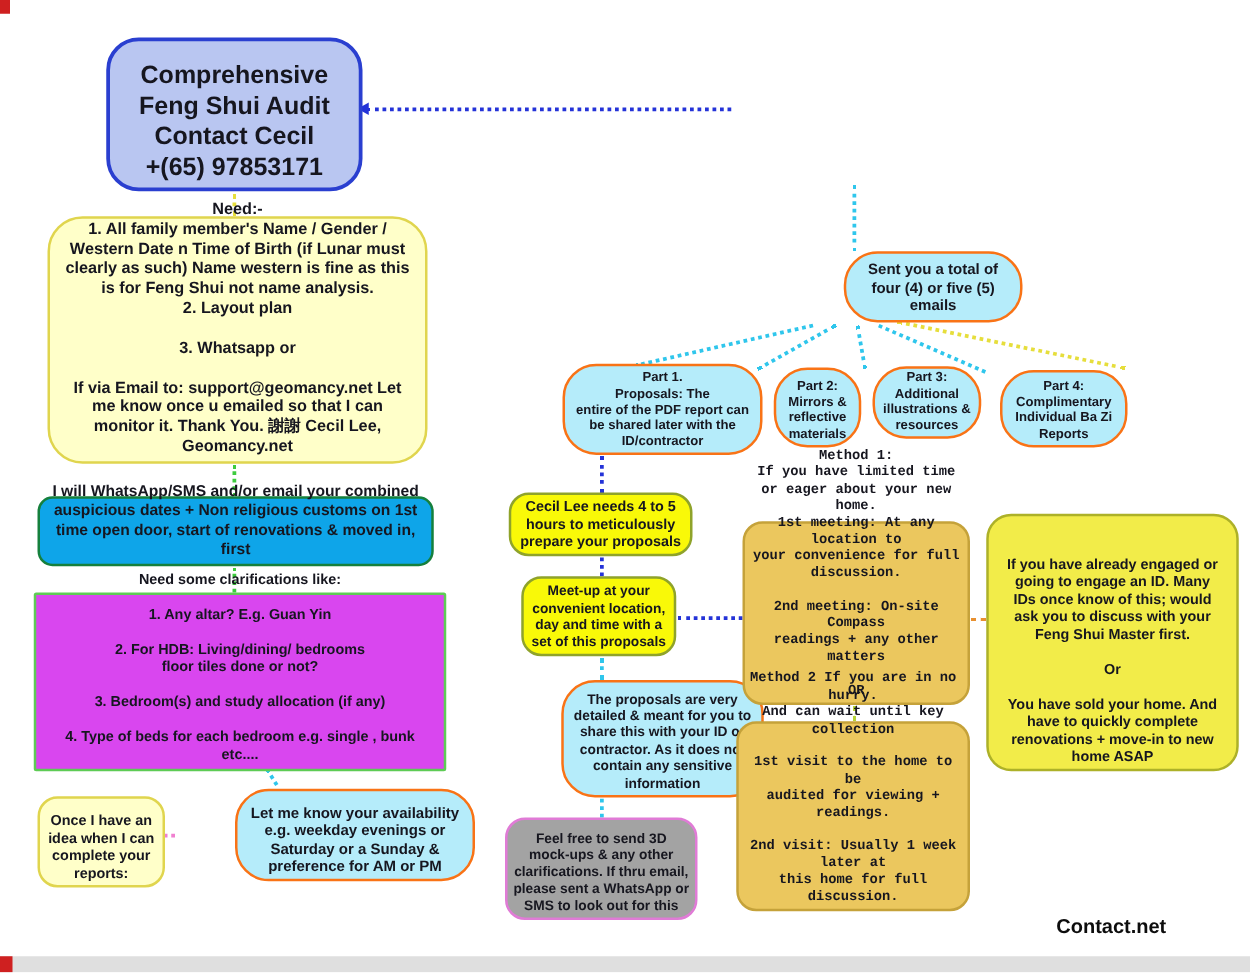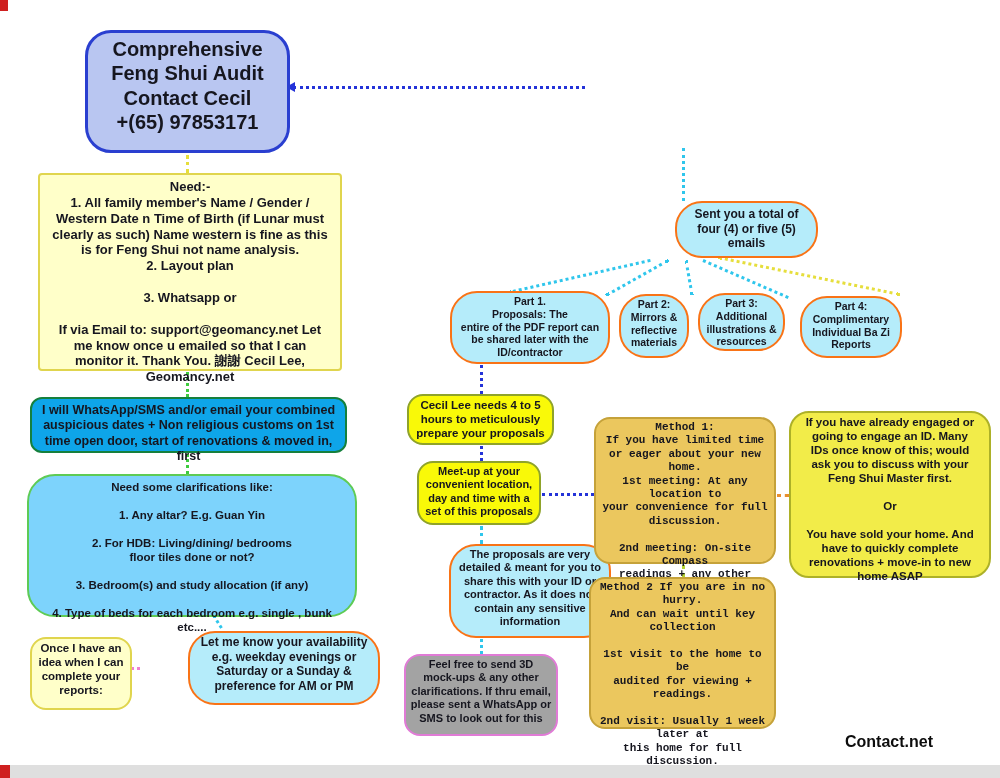--- a/index.html
+++ b/index.html
@@ -1,30 +1,30 @@
 <!DOCTYPE html>
 <html><head>
 <meta charset="utf-8">
 <style>
   html,body { margin:0; padding:0; background:#ffffff; }
   .canvas {
     position:relative; width:1000px; height:778px; background:#ffffff;
     font-family:"Liberation Sans", sans-serif; overflow:hidden;
   }
   .node {
-    position:absolute; display:flex; align-items:flex-start; justify-content:center;
+    position:absolute; display:flex; align-items:flex-end; justify-content:center;
     text-align:center; font-weight:bold; color:#16161f; white-space:pre-line;
     box-sizing:border-box; padding:4px 8px; line-height:1.22;
   }
   .periwinkle { background:#b9c6f1; border:3px solid #2a3fd0; border-radius:26px; }
   .cyanbox    { background:#b5ecfa; border:2px solid #f97316; border-radius:27px;margin-left:48px; }
   .paleyellow { background:#ffffc9; border:2px solid #e0d54e; border-radius:16px; }
   .brightyellow { background:#f9f908; border:2px solid #8fa32a; border-radius:16px; }
   .gold       { background:#ebc75e; border:2px solid #c5a23a; border-radius:16px;font-family:Liberation Mono, monospace; }
-  .greenbox   { background:#7dd3fc; border:2px solid #5ecb55; border-radius:28px; }
+  .greenbox   { background:#d946ef; border:2px solid #5ecb55; border-radius:2px; }
   .orangebox  { background:#0ea5e9; border:2px solid #15803d; border-radius:12px; }
   .pinkbox    { background:#a3a3a3; border:2px solid #e07bd6; border-radius:16px; }
   .yellowbox  { background:#f2ec49; border:2px solid #adb128; border-radius:20px; }
 
   .vline { position:absolute; width:0; border-left:3px dotted #888; }
   .hline { position:absolute; height:0; border-top:3px dotted #888; }
   .dline { position:absolute; height:0; border-top:3px dotted #888; transform-origin:0 50%; }
   .arrowhead-left {
     position:absolute; width:0; height:0;
     border-top:5px solid transparent; border-bottom:5px solid transparent;
@@ -67,21 +67,21 @@
   <div class="hline" style="left:131px; top:667px; width:9px; border-color:#f080d0;"></div>
 
   <div class="node periwinkle" style="left:85px; top:30px; width:205px; height:123px; font-size:20px;">
     <div>Comprehensive
 Feng Shui Audit
 Contact Cecil
 +(65) 97853171</div>
   </div>
 
 
-  <div class="node paleyellow" style="left:38px; top:173px; width:304px; height:198px; font-size:13px; border-radius:4px;">
+  <div class="node paleyellow" style="left:38px; top:173px; width:304px; height:198px; font-size:13px; border-radius:28px;">
     <div>Need:-
 1. All family member's Name / Gender / Western Date n Time of Birth (if Lunar must clearly as such) Name western is fine as this is for Feng Shui not name analysis.
 2. Layout plan
 
 3. Whatsapp or
 
 If via Email to: support@geomancy.net Let me know once u emailed so that I can monitor it. Thank You. 謝謝 Cecil Lee, Geomancy.net</div>
   </div>
 
   <div class="node orangebox" style="left:30px; top:397px; width:317px; height:56px; font-size:12.5px;">
@@ -188,21 +188,21 @@
 1st meeting: At any location to
 your convenience for full
 discussion.
 
 2nd meeting: On-site Compass
 readings + any other matters
 
 OR</div>
   </div>
 
-  <div class="node yellowbox" style="left:789px; top:411px; width:202px; height:167px; font-size:11.5px; padding:2px 5px;">
+  <div class="node yellowbox" style="left:789px; top:411px; width:202px; height:206px; font-size:11.5px; padding:2px 5px;">
     <div>If you have already engaged or
 going to engage an ID. Many
 IDs once know of this; would
 ask you to discuss with your
 Feng Shui Master first.
 
 Or
 
 You have sold your home. And
 have to quickly complete

